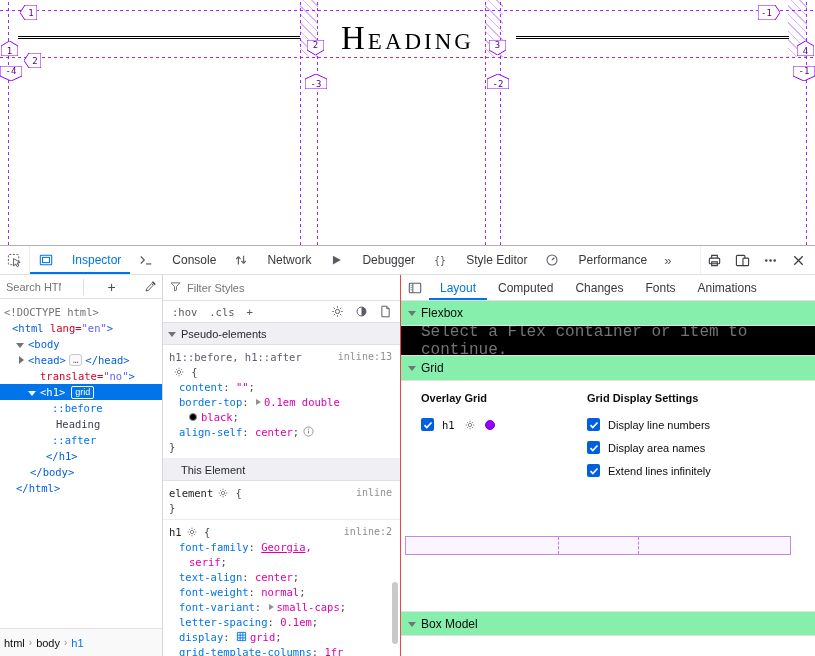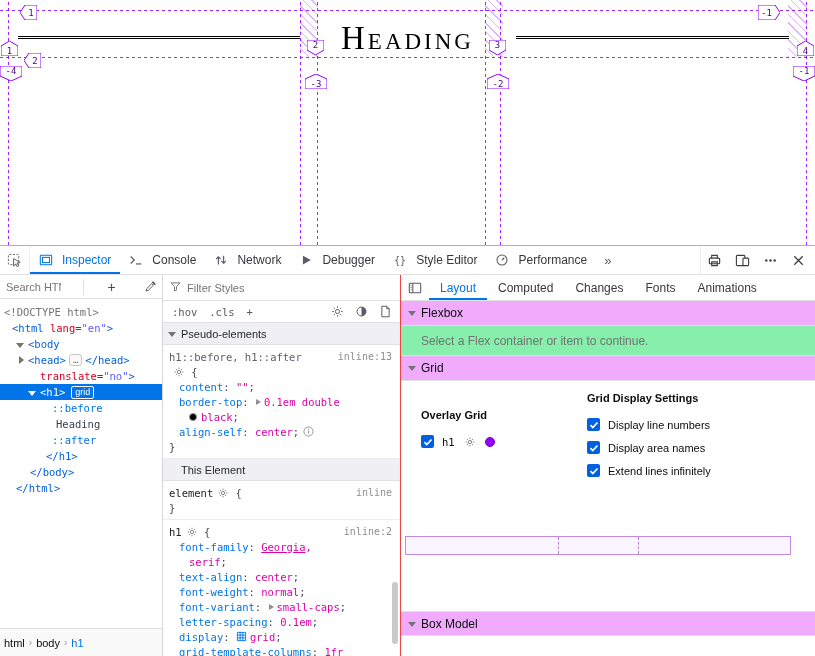--- a/index.html
+++ b/index.html
@@ -21,21 +21,21 @@
                   font-variant:small-caps; letter-spacing:3px; color:#000; }
   .gbadge { position:absolute; }
   .gbadge text { font-family:"DejaVu Sans Mono",monospace; }
 
   
   #devtools { position:absolute; left:0; top:245px; width:815px; height:411px;
               border-top:1px solid #b1b1b3; background:#fff; font-size:11px; color:#0c0c0d; }
   #dt-toolbar { height:29px; border-bottom:1px solid #e0e0e2; display:flex; align-items:stretch; background:#fff; }
   #picker-btn { width:30px; display:flex; align-items:center; justify-content:center; color:#5b5b66; border-right:1px solid #eee; }
   #dt-tabs { display:flex; align-items:stretch; }
-  .dt-tab { display:flex; align-items:center; gap:9px; padding:0 9px; color:#38383d; font-size:12px; position:relative; cursor:default; }
+  .dt-tab { display:flex; align-items:center; gap:19px; padding:0 9px; color:#38383d; font-size:12px; position:relative; cursor:default; }
   .dt-tab .tab-icon { display:flex; color:#5b5b66; }
   .dt-tab.active { color:#0074e8; }
   .dt-tab.active .tab-icon { color:#0074e8; }
   .dt-tab.active::after { content:""; position:absolute; left:0; right:0; bottom:0; height:2px; background:#0074e8; }
   #tab-overflow { display:flex; align-items:center; padding:0 8px; color:#5b5b66; font-size:13px; }
   #dt-toolbar .spacer { flex:1; }
   #dt-right { display:flex; align-items:center; gap:2px; padding-right:4px; border-left:1px solid #eee; }
   .tb-btn { width:26px; height:26px; display:flex; align-items:center; justify-content:center; color:#3d3d42; }
 
   #dt-main { display:flex; height:381px; }
@@ -105,29 +105,29 @@
   .seg-info { display:inline-flex; color:#909090; margin-left:4px; }
   #rules-thumb { position:absolute; right:2px; bottom:12px; width:6px; height:62px; border-radius:3px; background:#c9c9cc; }
 
   
   #layout-panel { flex:1; display:flex; flex-direction:column; }
   #side-tabs { height:26px; border-bottom:1px solid #e0e0e2; display:flex; align-items:stretch; }
   #panel-toggle { width:28px; display:flex; align-items:center; justify-content:center; color:#5b5b66; }
   .side-tab { display:flex; align-items:center; padding:0 11px; font-size:12px; color:#38383d; position:relative; }
   .side-tab.active { color:#0074e8; }
   .side-tab.active::after { content:""; position:absolute; left:0; right:0; bottom:0; height:2px; background:#0074e8; }
-  .acc-header { height:25px; background:#f0abfc; border-bottom:1px solid #e0e0e2; display:flex; align-items:center;
+  .acc-header { height:25px; background:#86efac; border-bottom:1px solid #e0e0e2; display:flex; align-items:center;
                 padding-left:20px; position:relative; font-size:12px; color:#0c0c0d; }
   .acc-header.bordered-top { border-top:1px solid #e0e0e2; }
   .acc-header .hdr-tri { position:absolute; left:7px; top:10px; border:4px solid transparent; border-top:5px solid #737373; border-bottom:none; }
-  #flex-empty { height:30px; display:flex; align-items:center; padding-left:20px; color:#737373; font-size:12px;
-                border-bottom:1px solid #e0e0e2; background:#86efac; }
+  #flex-empty { height:30px; display:flex; align-items:center; padding-left:20px; color:#737373; font-size:16px;
+                border-bottom:1px solid #e0e0e2; background:#000000;font-family:Liberation Mono, monospace; }
   #grid-content { height:230px; position:relative; background:#fff; }
   .col-title { font-size:11px; font-weight:bold; color:#0c0c0d; margin-bottom:9px; }
-  #overlay-col { position:absolute; left:20px; top:28px; }
+  #overlay-col { position:absolute; left:20px; top:11px; }
   #settings-col { position:absolute; left:186px; top:11px; }
   .cb-row { display:flex; align-items:center; height:23px; font-size:11px; color:#0c0c0d; }
   .cb { width:13px; height:13px; border-radius:2px; background:#0060df; display:inline-flex; align-items:center;
         justify-content:center; margin-right:8px; flex:none; }
   #overlay-col .mono { font-family:"DejaVu Sans Mono",monospace; font-size:10.5px; }
   .gear-sm { display:inline-flex; color:#7a7a7e; margin-left:9px; }
   .gswatch { width:10px; height:10px; border-radius:50%; background:#9400ff; border:1px solid #7a00d0;
              display:inline-block; margin-left:9px; }
   #grid-preview { position:absolute; left:4px; right:24px; top:155px; height:19px;
                   border:1px solid #c08ae0; background:rgba(148,0,255,.04); display:flex; }

